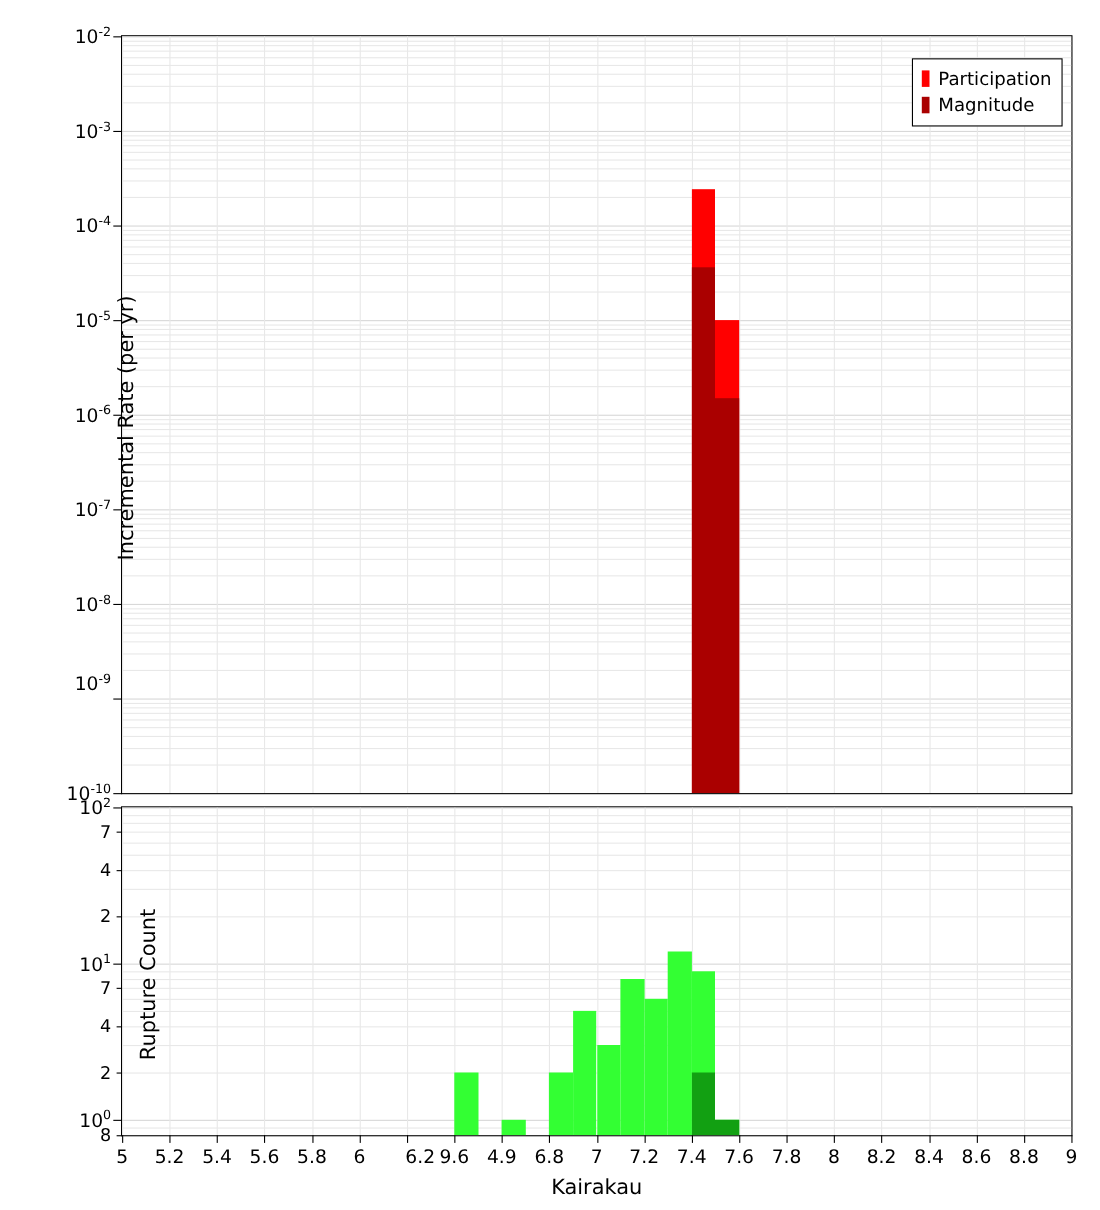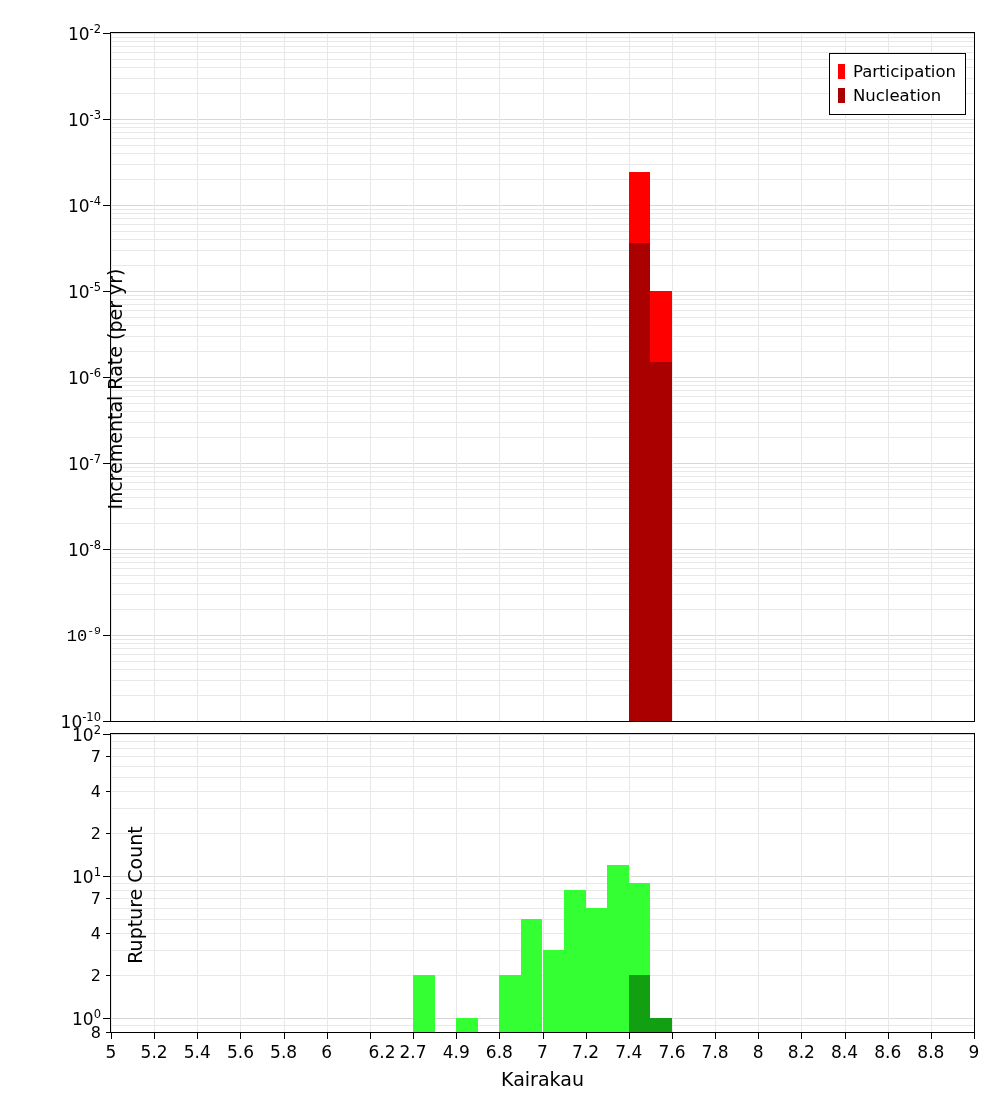--- a/index.html
+++ b/index.html
@@ -296,39 +296,39 @@
 
     <div class="ylabel" id="ylabel-top">Incremental Rate (per yr)</div>
 
     <div class="legend" id="legend-top">
       <div class="legend-row">
         <span class="legend-swatch" style="background:#ff0000"></span>
         <span>Participation</span>
       </div>
       <div class="legend-row">
         <span class="legend-swatch" style="background:#aa0000"></span>
-        <span>Nucleation</span>
+        <span>Magnitude</span>
       </div>
     </div>
   <div class="tick-y" style="top: 0px;"></div>
       <div class="ytick-label" style="top: 0px;">10<sup>-2</sup></div>
       <div class="tick-y" style="top: 86px;"></div>
       <div class="ytick-label" style="top: 86px;">10<sup>-3</sup></div>
       <div class="tick-y" style="top: 172px;"></div>
       <div class="ytick-label" style="top: 172px;">10<sup>-4</sup></div>
       <div class="tick-y" style="top: 258px;"></div>
       <div class="ytick-label" style="top: 258px;">10<sup>-5</sup></div>
       <div class="tick-y" style="top: 344px;"></div>
       <div class="ytick-label" style="top: 344px;">10<sup>-6</sup></div>
       <div class="tick-y" style="top: 430px;"></div>
       <div class="ytick-label" style="top: 430px;">10<sup>-7</sup></div>
       <div class="tick-y" style="top: 516px;"></div>
       <div class="ytick-label" style="top: 516px; margin-left: 29px;">10<sup>-8</sup></div>
       <div class="tick-y" style="top: 602px;"></div>
-      <div class="ytick-label" style="top: 602px; font-family: Liberation Mono, monospace;">10<sup>-9</sup></div>
+      <div class="ytick-label" style="top: 588px;">10<sup>-9</sup></div>
       <div class="tick-y" style="top: 688px;"></div>
       <div class="ytick-label" style="top: 688px;">10<sup>-10</sup></div>
     </div>
 
   <div class="axes" id="axes-bottom">
     <div class="plotarea" id="plot-bottom">
         <div class="gridline-h" style="top: 290.73px;"></div>
         <div class="gridline-h major" style="top: 284.23px;"></div>
         <div class="gridline-h" style="top: 241.45px;"></div>
         <div class="gridline-h" style="top: 216.42px;"></div>
@@ -412,21 +412,21 @@
       <div class="xtick-label" style="left: 86.3px;">5.4</div>
       <div class="tick-x" style="left: 129.45px;"></div>
       <div class="xtick-label" style="left: 129.45px;">5.6</div>
       <div class="tick-x" style="left: 172.6px;"></div>
       <div class="xtick-label" style="left: 172.6px;">5.8</div>
       <div class="tick-x" style="left: 215.75px;"></div>
       <div class="xtick-label" style="left: 215.75px;">6</div>
       <div class="tick-x" style="left: 258.9px;"></div>
       <div class="xtick-label" style="left: 271px;">6.2</div>
       <div class="tick-x" style="left: 302.05px;"></div>
-      <div class="xtick-label" style="left: 302.05px;">2.7</div>
+      <div class="xtick-label" style="left: 302.05px;">9.6</div>
       <div class="tick-x" style="left: 345.2px;"></div>
       <div class="xtick-label" style="left: 345.2px;">4.9</div>
       <div class="tick-x" style="left: 388.35px;"></div>
       <div class="xtick-label" style="left: 388.35px;">6.8</div>
       <div class="tick-x" style="left: 431.5px;"></div>
       <div class="xtick-label" style="left: 431.5px;">7</div>
       <div class="tick-x" style="left: 474.65px;"></div>
       <div class="xtick-label" style="left: 474.65px;">7.2</div>
       <div class="tick-x" style="left: 517.8px;"></div>
       <div class="xtick-label" style="left: 517.8px;">7.4</div>

